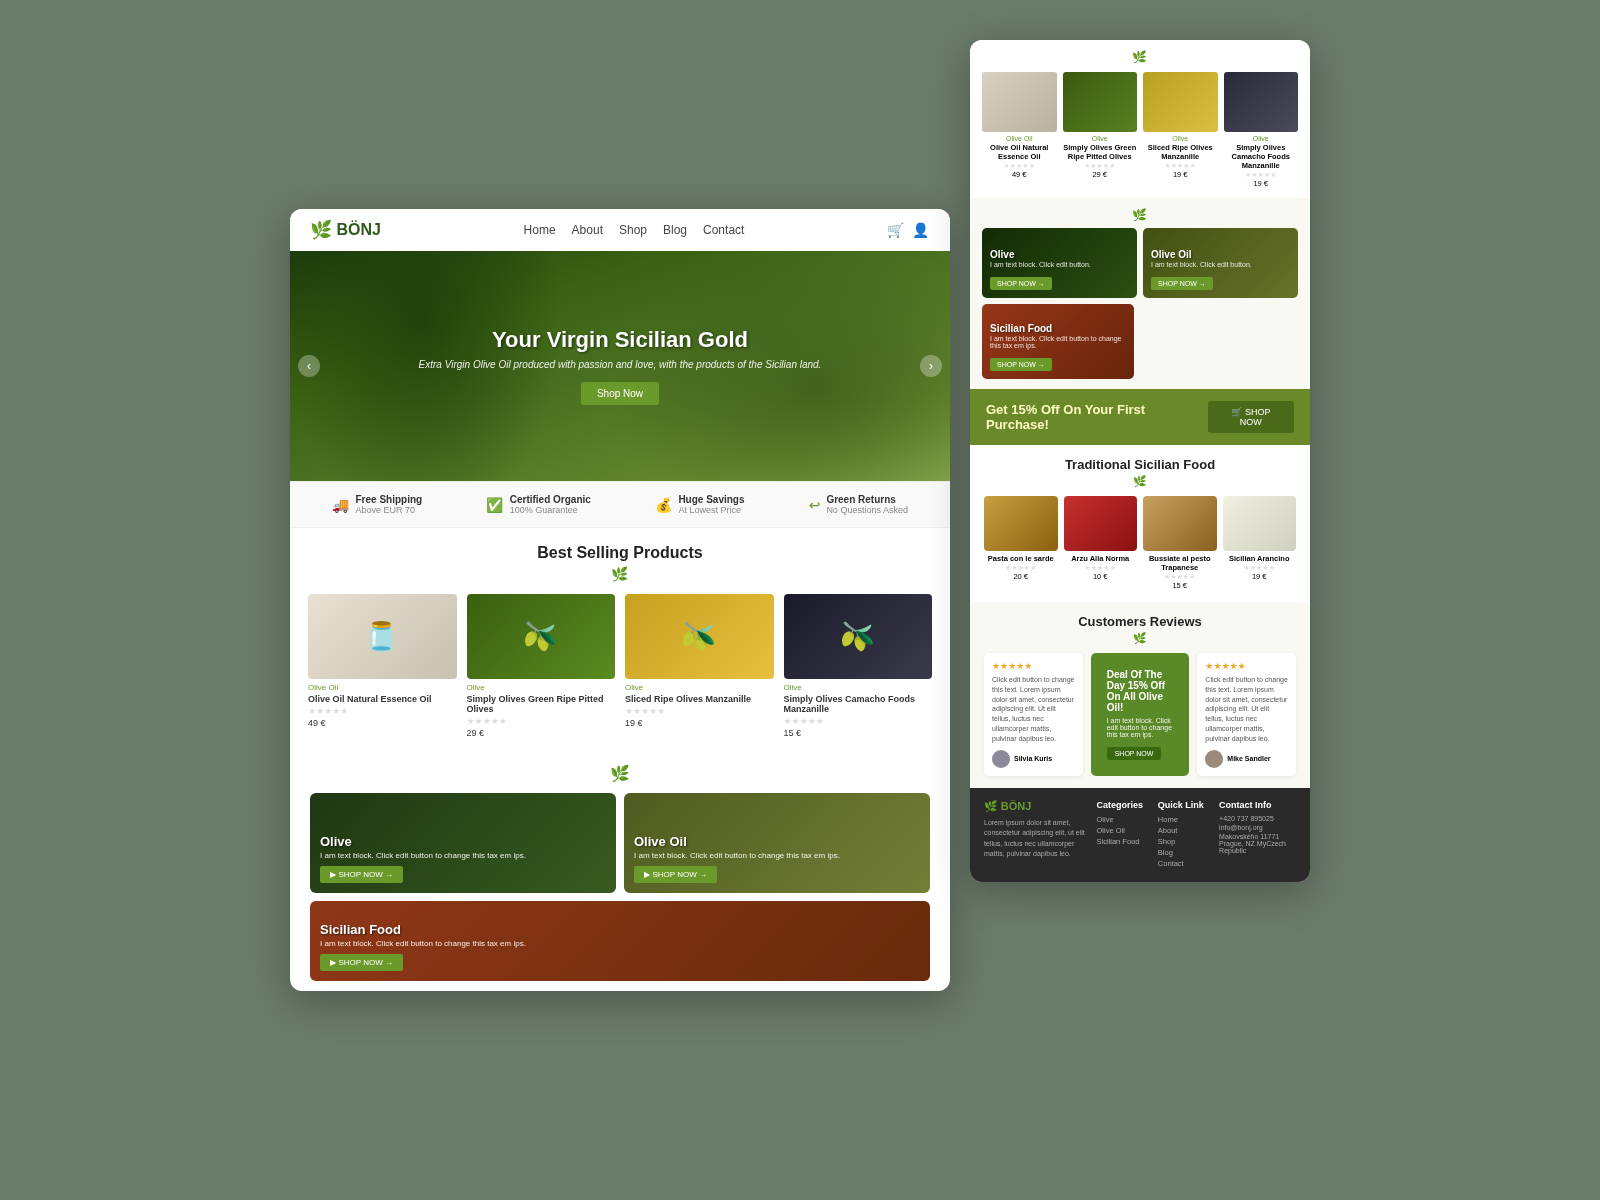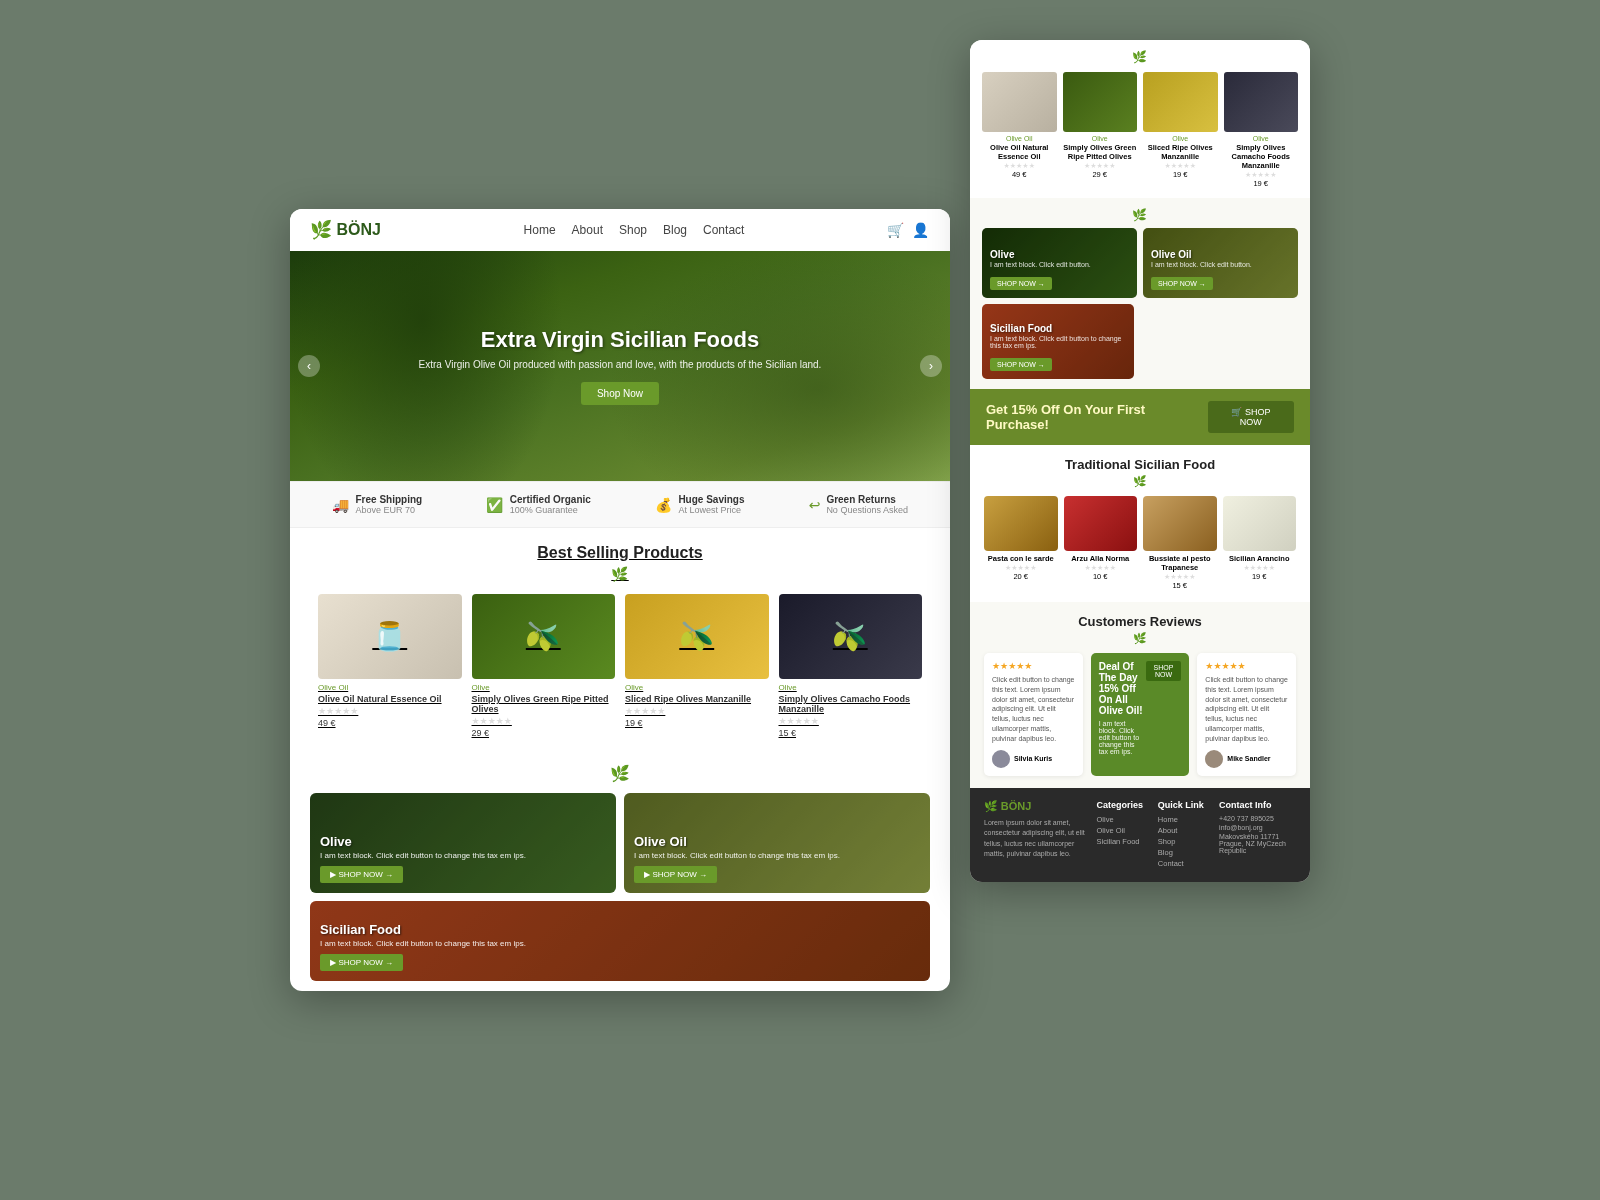--- a/index.html
+++ b/index.html
@@ -71,21 +71,21 @@
         radial-gradient(ellipse 200px 300px at 20% 30%, rgba(30,60,10,0.8) 0%, transparent 70%),
         radial-gradient(ellipse 300px 200px at 80% 60%, rgba(50,80,20,0.6) 0%, transparent 70%);
     }
     .hero-content {
       position: relative;
       text-align: center;
       color: #fff;
       z-index: 2;
     }
     .hero-content h1 { font-size: 22px; font-weight: bold; text-shadow: 1px 1px 3px rgba(0,0,0,0.5); }
-    .hero-content p { font-size: 10px; margin: 6px 0 12px; opacity: 0.9; }
+    .hero-content p { font-size: 10px; margin: 6px 0 12px; opacity: 0.9; font-style: italic; }
     .hero-btn {
       background: #6a9a2a;
       color: #fff;
       border: none;
       padding: 6px 16px;
       border-radius: 3px;
       font-size: 10px;
       cursor: pointer;
     }
     .hero-arrow {
@@ -116,21 +116,21 @@
       display: flex;
       align-items: center;
       gap: 6px;
       font-size: 10px;
     }
     .feature-icon { font-size: 14px; color: #6a9a2a; }
     .feature-title { font-weight: bold; color: #333; font-size: 10px; }
     .feature-sub { color: #888; font-size: 9px; }
 
     
-    .section { padding: 16px 28px; text-decoration: underline; }
+    .section { padding: 16px 18px; }
     .section-title { text-align: center; font-size: 16px; font-weight: bold; color: #222; margin-bottom: 4px; }
     .section-leaf { text-align: center; color: #6a9a2a; font-size: 14px; margin-bottom: 12px; }
 
     .products-grid {
       display: grid;
       grid-template-columns: repeat(4, 1fr);
       gap: 10px;
     }
     .product-card { font-size: 9px; color: #333; }
     .product-img {
@@ -322,25 +322,25 @@
     .rev-stars { color: #f5a623; font-size: 9px; margin-bottom: 4px; }
     .rev-text { color: #555; font-size: 7px; line-height: 1.4; margin-bottom: 6px; }
     .rev-user { display: flex; align-items: center; gap: 4px; }
     .rev-avatar { width: 18px; height: 18px; border-radius: 50%; background: #8a8a9a; }
     .rev-name { font-size: 7px; font-weight: bold; }
 
     
     .deal-card {
       background: #5a8a28;
       border-radius: 5px;
-      padding: 8px;
+      padding: 16px;
       color: #fff;
       font-size: 7.5px;
       display: flex;
-      flex-direction: row;
+      flex-direction: column;
       justify-content: space-between;
     }
     .deal-title { font-size: 10px; font-weight: bold; margin-bottom: 4px; }
     .deal-text { font-size: 7px; opacity: 0.9; margin-bottom: 6px; }
     .deal-btn {
       background: #3a6a10;
       color: #fff;
       border: none;
       padding: 3px 8px;
       border-radius: 2px;
@@ -385,21 +385,21 @@
       <span>🛒</span>
       <span>👤</span>
     </div>
   </nav>
 
   <div class="hero">
     <div class="hero-bg"></div>
     <div class="hero-leaves"></div>
     <button class="hero-arrow left">‹</button>
     <div class="hero-content">
-      <h1>Extra Virgin Sicilian Foods</h1>
+      <h1>Your Virgin Sicilian Gold</h1>
       <p>Extra Virgin Olive Oil produced with passion and love, with the products of the Sicilian land.</p>
       <button class="hero-btn">Shop Now</button>
     </div>
     <button class="hero-arrow right">›</button>
   </div>
 
   <div class="features-bar">
     <div class="feature-item">
       <span class="feature-icon">🚚</span>
       <div>

